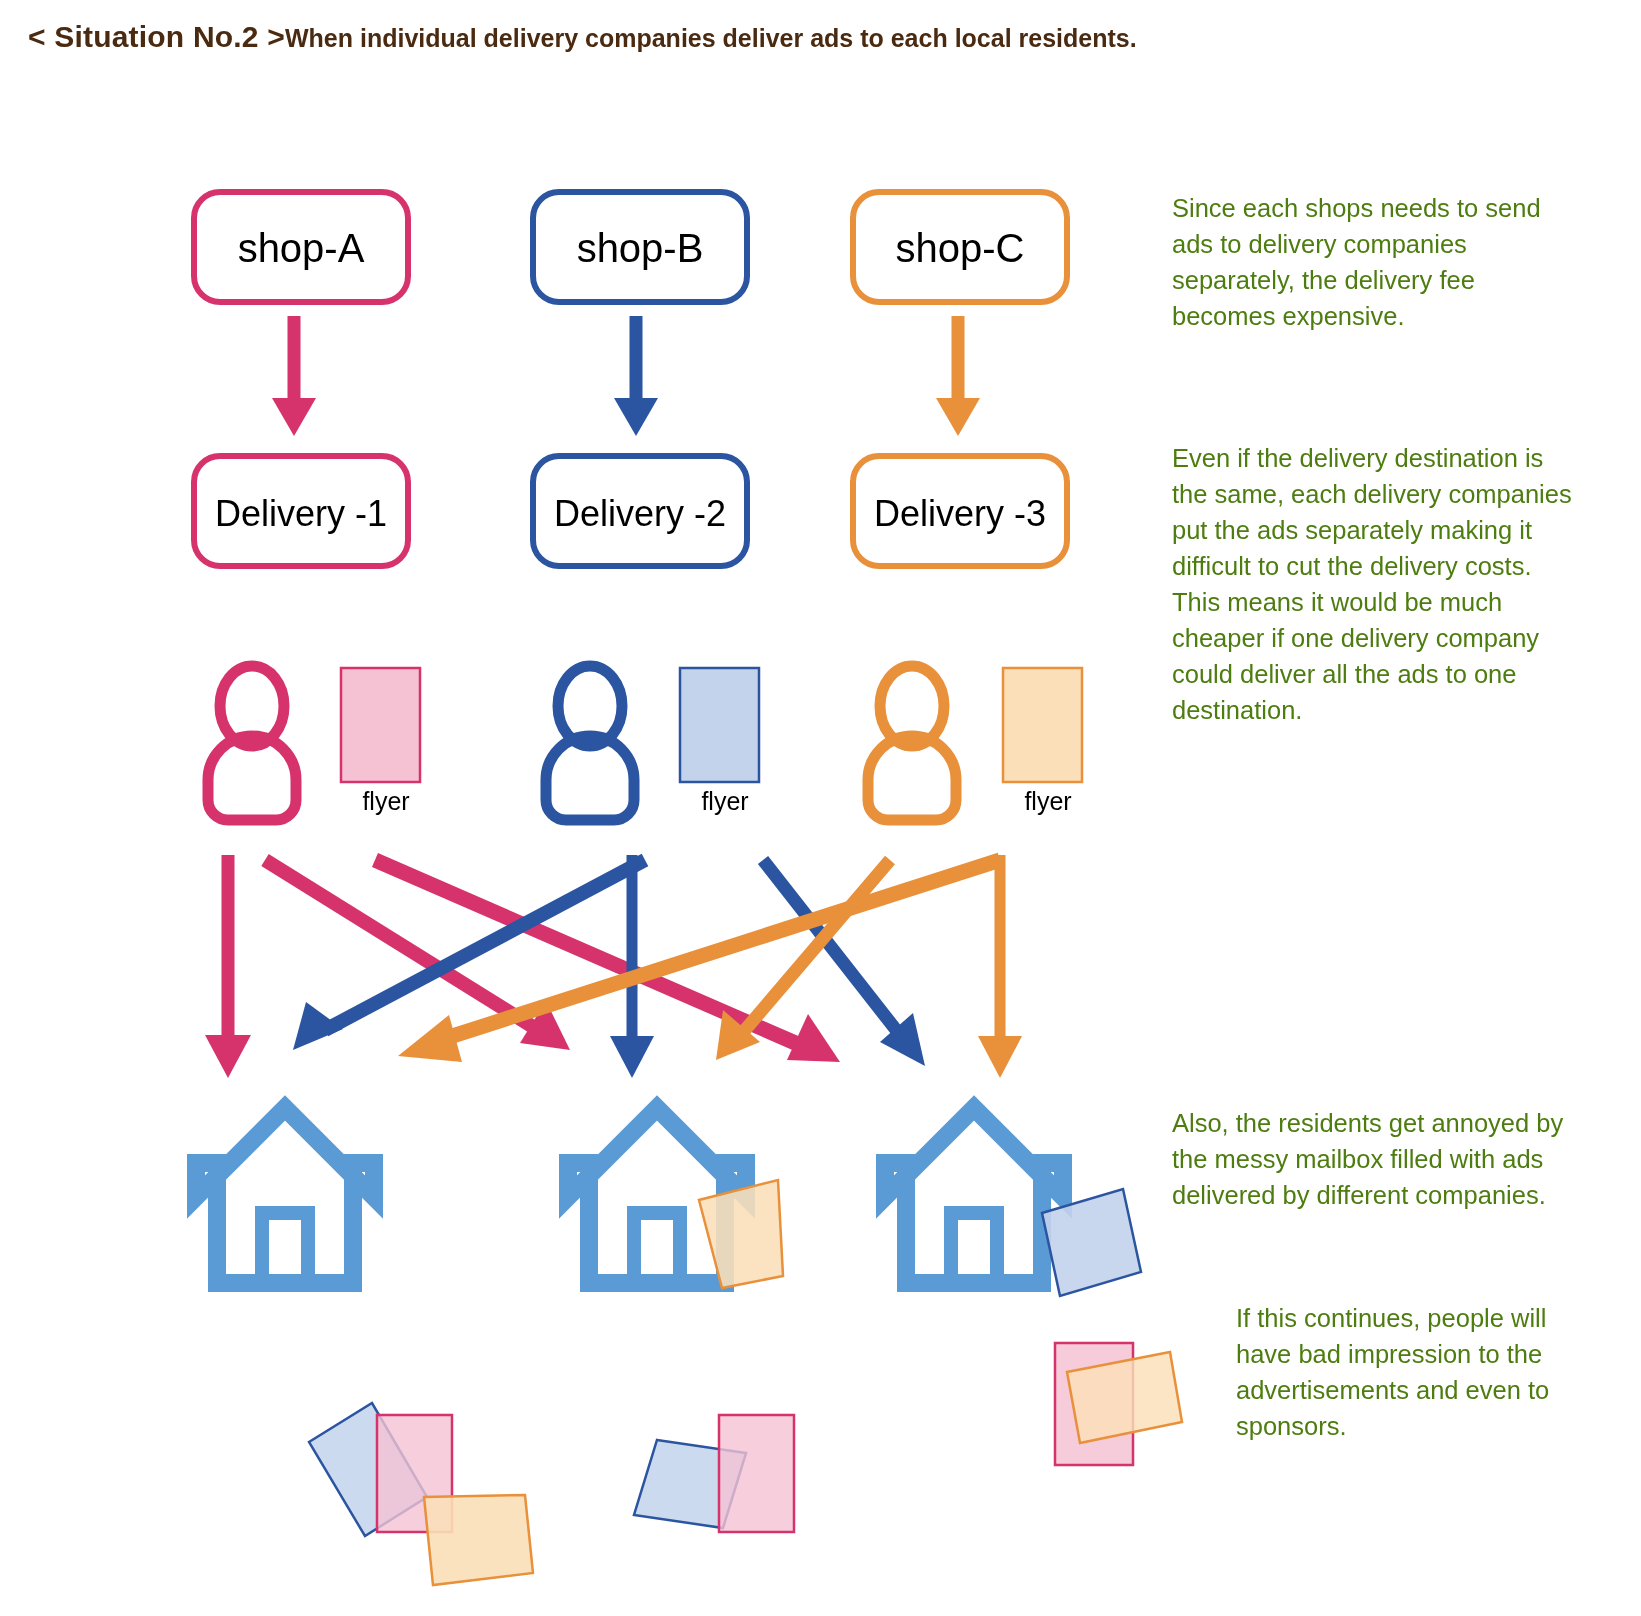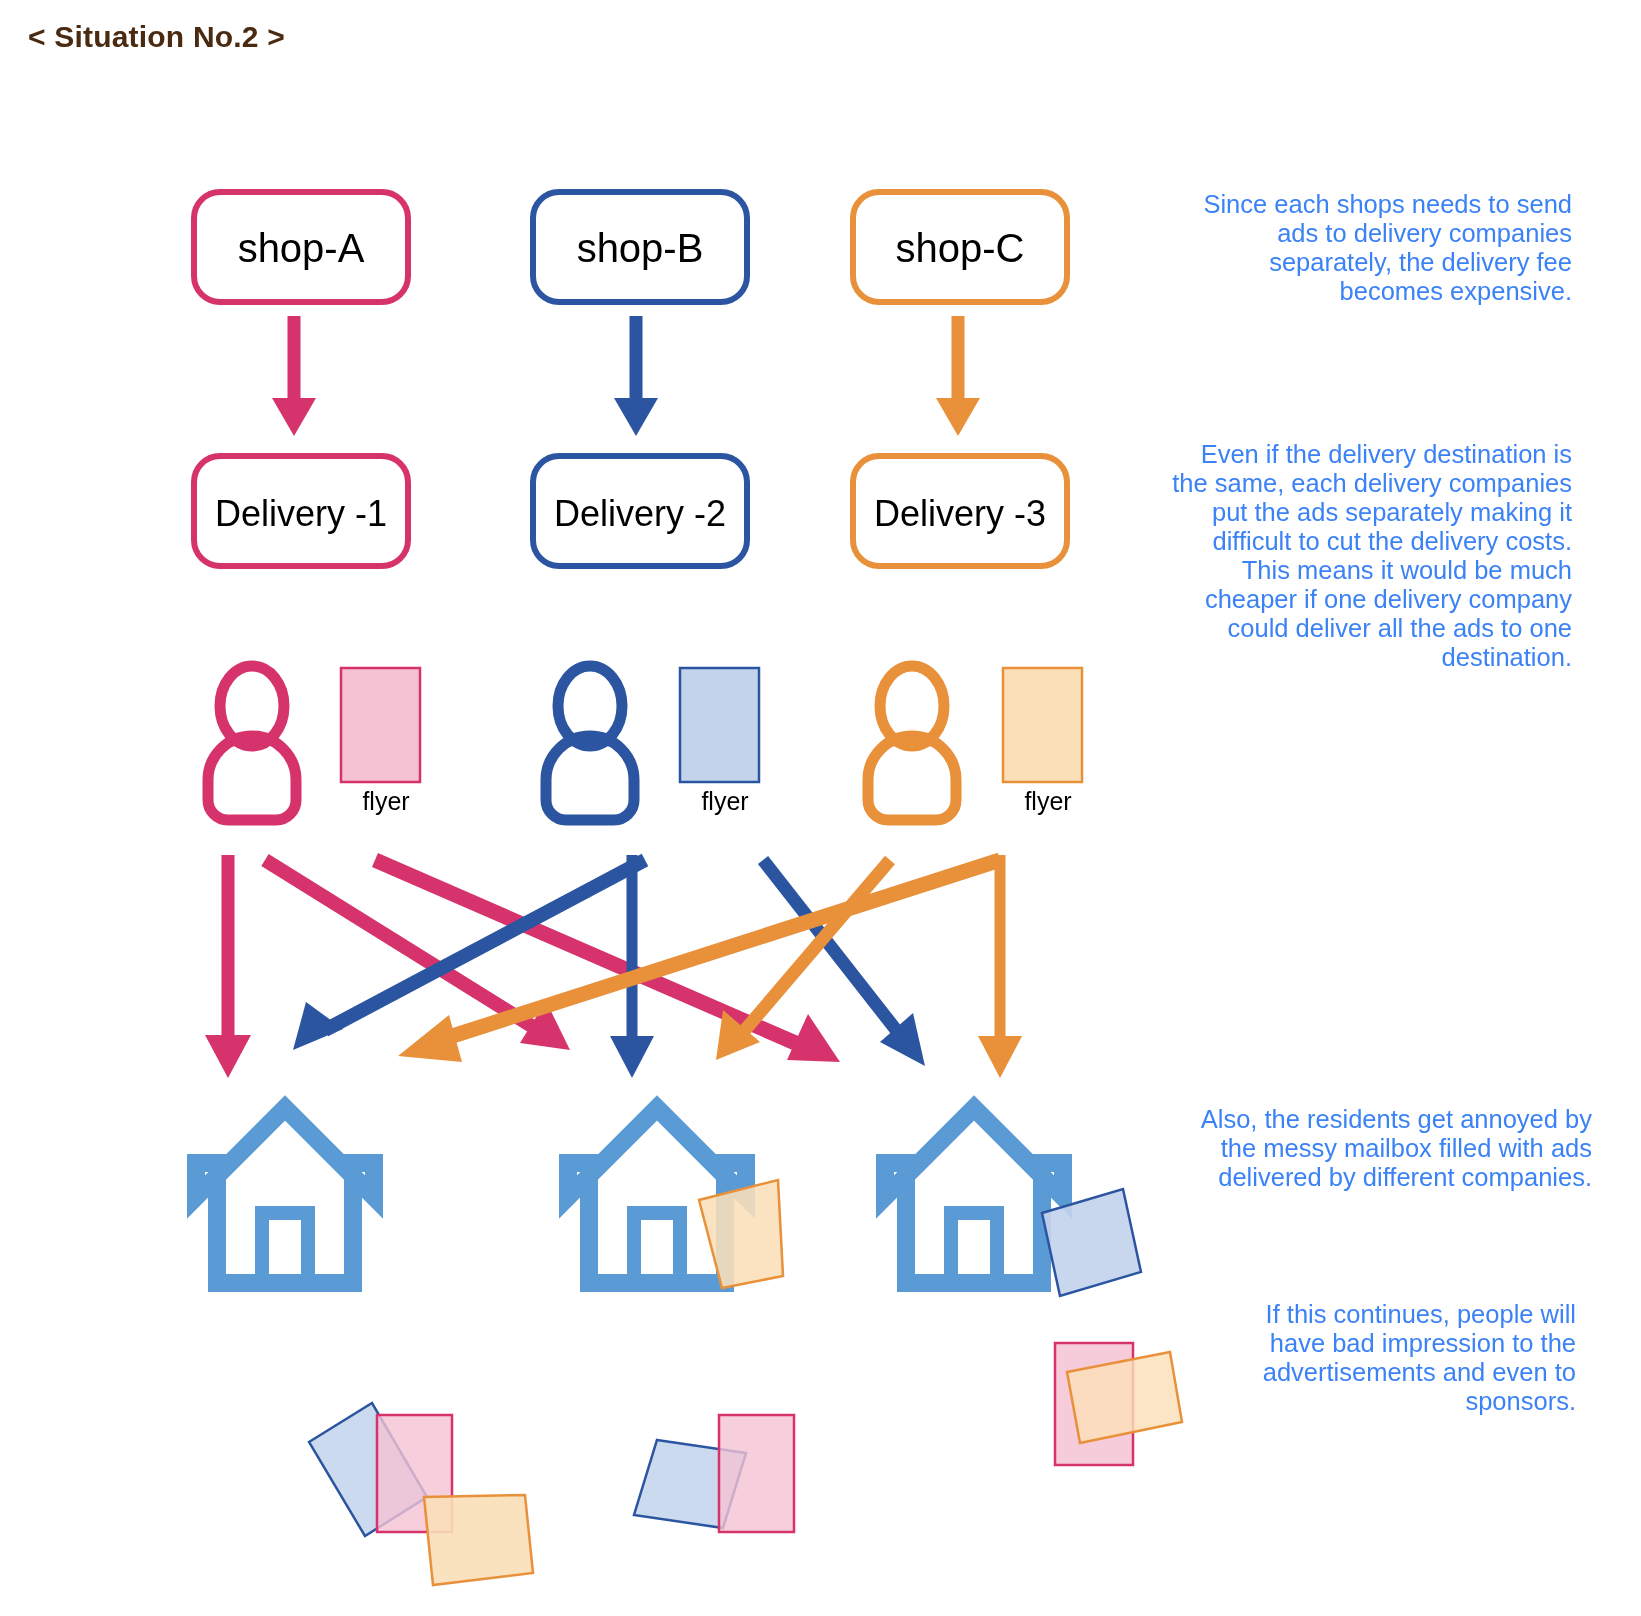--- a/index.html
+++ b/index.html
@@ -16,36 +16,36 @@
   #situation-label{
     font-size:30px;font-weight:bold;color:#4a2a10;
     letter-spacing:.2px;
   }
   #situation-desc{
     font-size:25px;font-weight:bold;color:#4a2a10;
   }
   #diagram{position:absolute;left:0;top:0;width:1641px;height:1616px;}
   .side-note{
     position:absolute;
-    font-size:25.5px;line-height:29px;
-    color:#3b82f6;font-family:"Liberation Sans","DejaVu Sans",sans-serif;
+    font-size:25.5px;line-height:36px;
+    color:#4d7c0f;font-family:"Liberation Sans","DejaVu Sans",sans-serif;
     white-space:pre-line;
-    text-align:right;
   }
   #note-1{left:1172px;top:190px;width:400px;}
   #note-2{left:1172px;top:440px;width:400px;}
-  #note-3{left:1172px;top:1105px;width:400px;margin-left:20px;}
+  #note-3{left:1172px;top:1105px;width:400px;}
   #note-4{left:1236px;top:1300px;width:340px;}
   .svg-text{font-family:"Liberation Sans","DejaVu Sans",sans-serif;}
 </style>
 </head>
 <body>
 
 <div id="title-bar">
   <span id="situation-label">&lt; Situation No.2 &gt;</span>
+  <span id="situation-desc">When individual delivery companies deliver ads to each local residents.</span>
 </div>
 
 <svg id="diagram" viewBox="0 0 1641 1616" xmlns="http://www.w3.org/2000/svg">
 
   <g>
     <rect x="194" y="192" width="214" height="110" rx="26" ry="26" fill="#ffffff" stroke="#d6336c" stroke-width="6"></rect>
     <text class="svg-text" x="301" y="262" font-size="40" text-anchor="middle" fill="#000">shop-A</text>
   </g>
   <g>
     <rect x="533" y="192" width="214" height="110" rx="26" ry="26" fill="#ffffff" stroke="#2b55a0" stroke-width="6"></rect>

